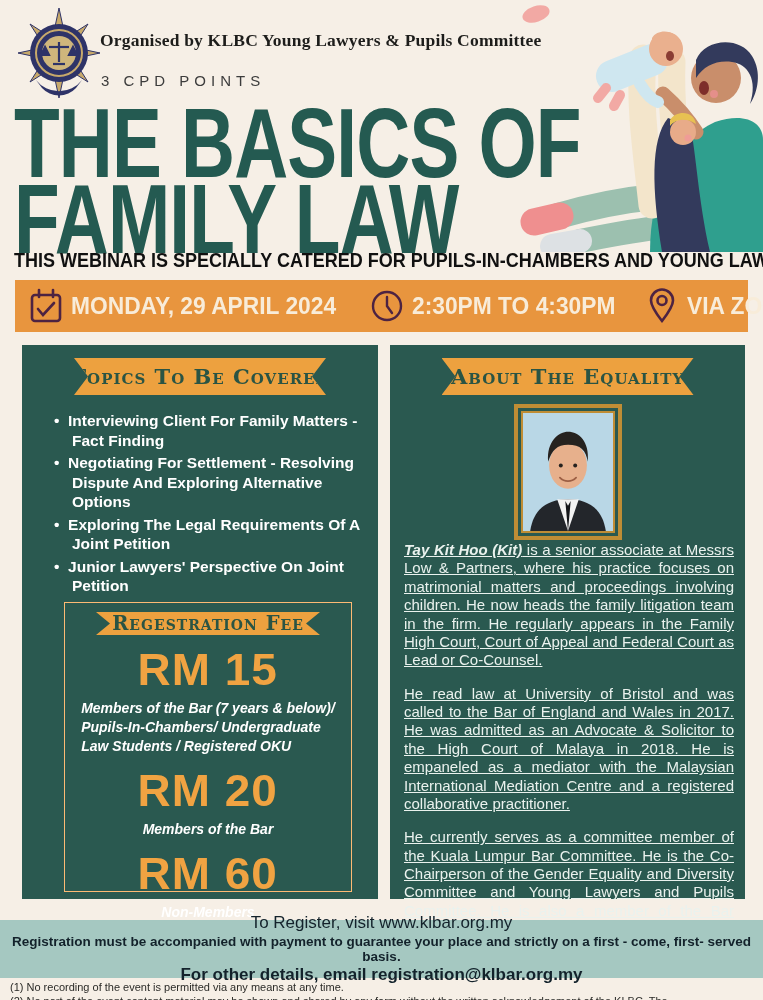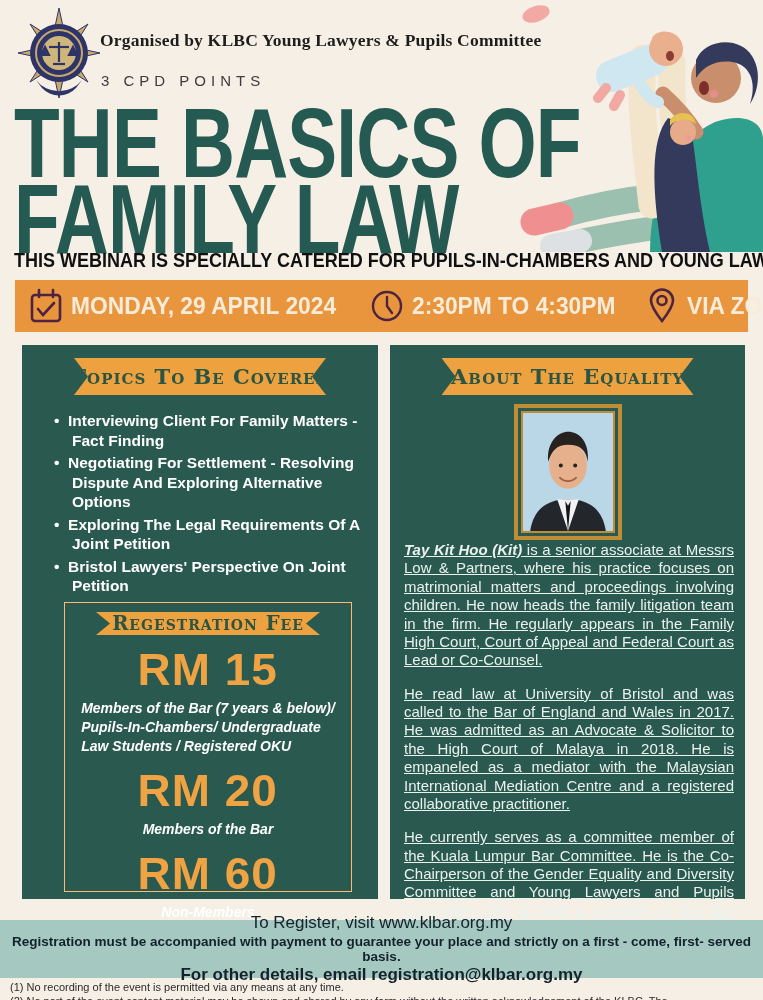--- a/index.html
+++ b/index.html
@@ -216,21 +216,21 @@
     </svg>
     <span class="txt">VIA ZOOM</span>
   </div>
 
   <div class="panel panel-left">
     <div class="ribbon ribbon-topics">Topics To Be Covered</div>
     <ul class="topics-list">
       <li>Interviewing Client For Family Matters - Fact Finding</li>
       <li>Negotiating For Settlement - Resolving Dispute And Exploring Alternative Options</li>
       <li>Exploring The Legal Requirements Of A Joint Petition</li>
-      <li>Bristol Lawyers' Perspective On Joint Petition</li>
+      <li>Junior Lawyers' Perspective On Joint Petition</li>
     </ul>
     <div class="fee-box">
       <div class="ribbon ribbon-fee">Regestration Fee</div>
       <div class="fee-price">RM 15</div>
       <div class="fee-desc">Members of the Bar (7 years &amp; below)/
 Pupils-In-Chambers/ Undergraduate
 Law Students / Registered OKU</div>
       <div class="fee-price">RM 20</div>
       <div class="fee-desc">Members of the Bar</div>
       <div class="fee-price">RM 60</div>

